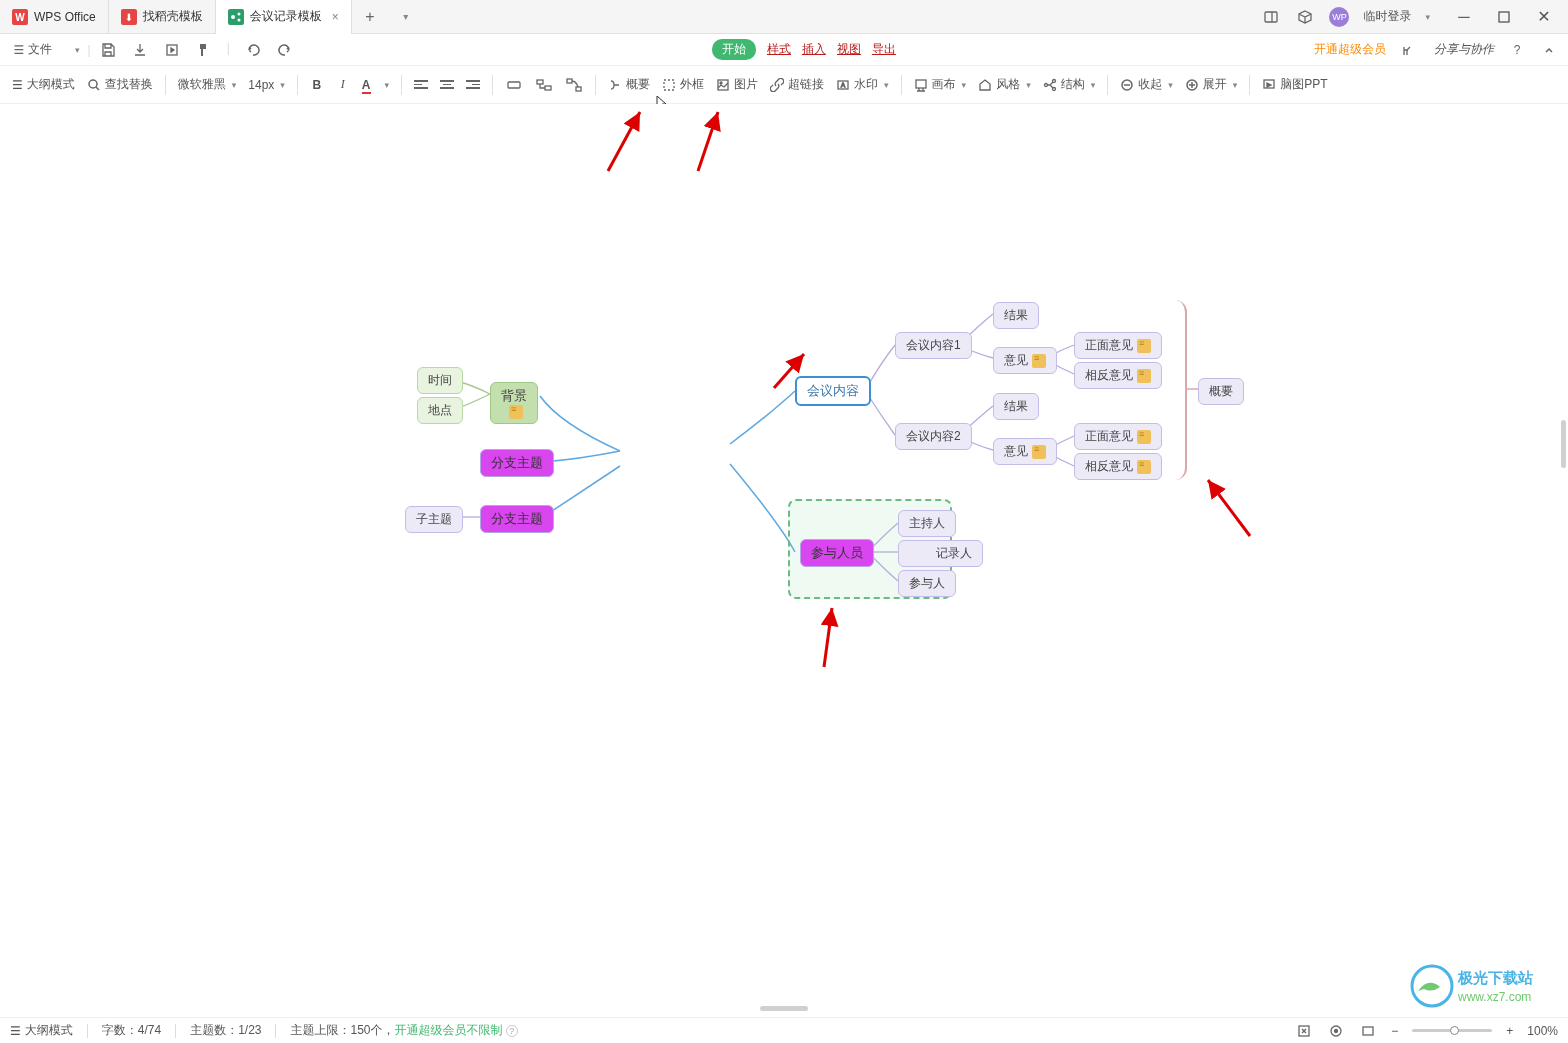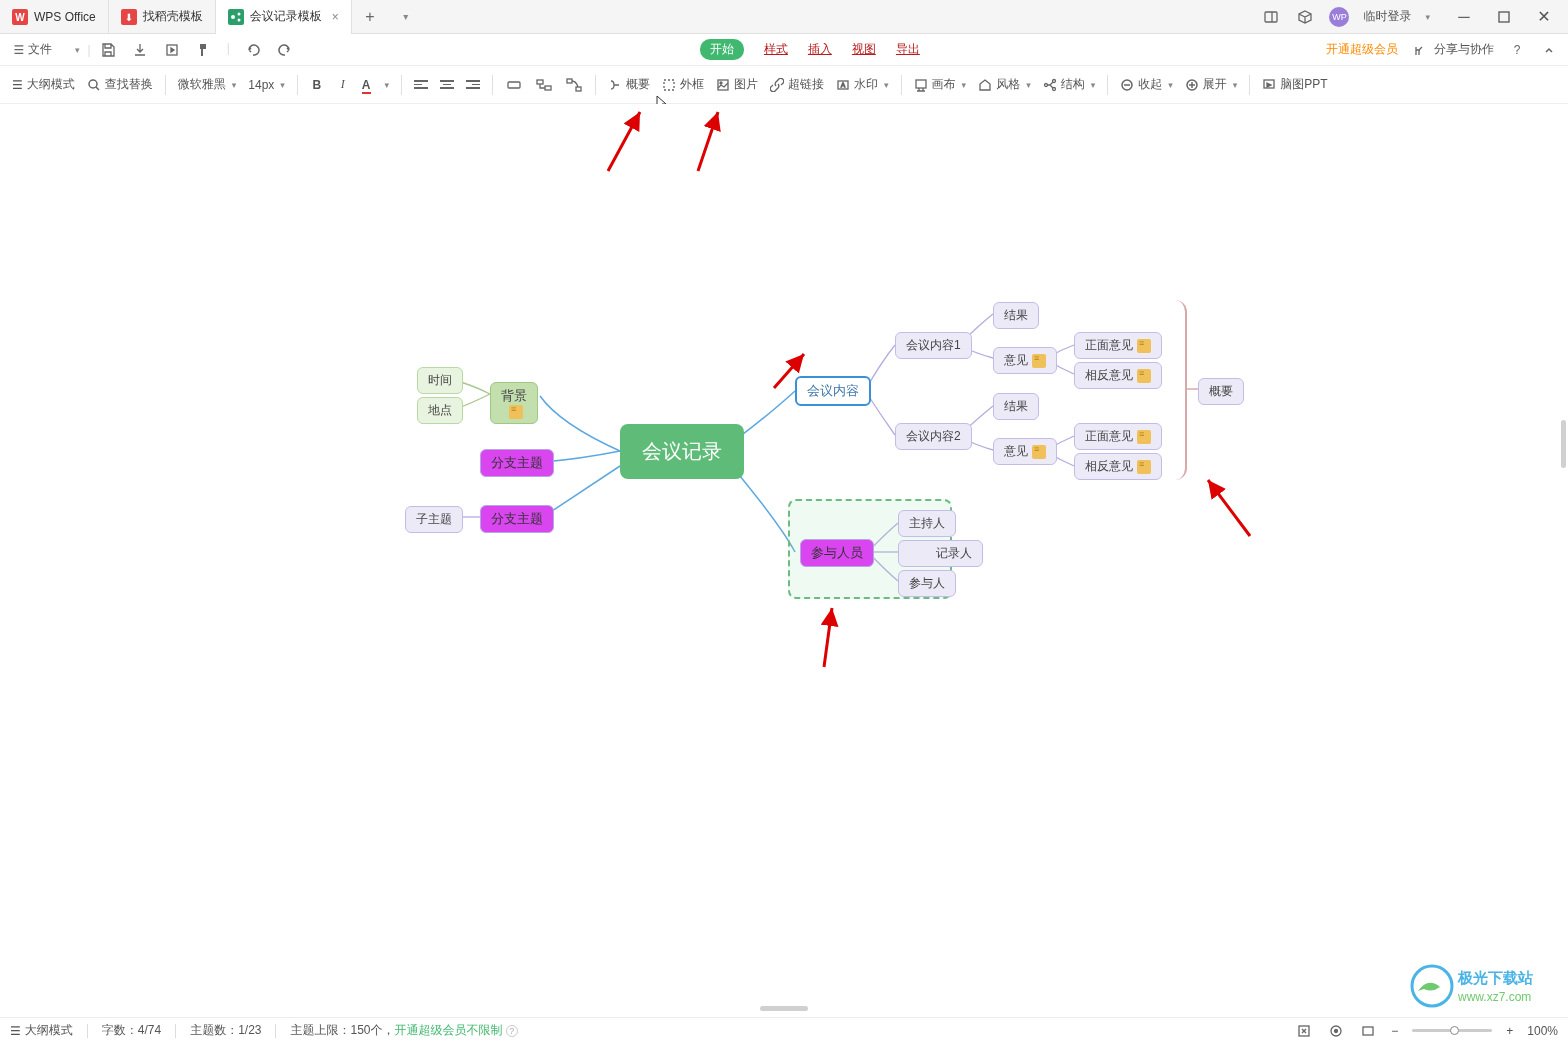--- a/index.html
+++ b/index.html
@@ -18,26 +18,26 @@
 .avatar { width: 20px; height: 20px; border-radius: 50%; background: #9b7ed9; color:#fff; font-size:9px; display:flex; align-items:center; justify-content:center; }
 .login-text { font-size: 12px; color:#555; }
 .win-btns { display:flex; gap:0; }
 .win-btn { width: 40px; height:34px; display:flex; align-items:center; justify-content:center; color:#555; }
 
 
 .menubar { height: 32px; display:flex; align-items:center; padding: 0 10px; border-bottom:1px solid #eee; font-size:12px; }
 .file-menu { display:flex; align-items:center; gap:21px; color:#555; margin-right:8px;justify-content:flex-end;}
 .menubar-icons { display:flex; gap:14px; margin-left:8px; }
 .mb-icon { color:#666; width:18px; height:18px; display:flex; align-items:center; justify-content:center; }
-.menubar-center { flex:1; display:flex; justify-content:center; gap:20px; align-items:center; }
+.menubar-center { flex:1; display:flex; justify-content:center; gap:11px; align-items:center; }
 .menu-pill { background:#40b870; color:#fff; padding:2px 10px; border-radius:10px; font-size:12px; }
 .menu-item { color:#b91c1c;text-decoration:underline; }
 .menubar-right { display:flex; align-items:center; gap:14px; }
 .vip-link { color:#ff8a00; font-size:12px; }
-.share-btn { display:flex; align-items:center; gap:8px; color:#555; font-size:12px; }
+.share-btn { display:flex; align-items:center; gap:20px; color:#555; font-size:12px;font-style:italic; }
 
 
 .toolbar { height: 38px; display:flex; align-items:center; padding: 0 12px; border-bottom:1px solid #eee; font-size:12px; gap:12px; color:#555; }
 .tb-item { display:flex; align-items:center; gap:4px; white-space:nowrap; }
 .tb-sep { width:1px; height:20px; background:#e0e0e0; }
 .font-select { }
 .dd { color:#888; font-size:9px; margin-left:2px; }
 .tb-b { font-weight:bold; font-style:normal; width:14px; text-align:center; }
 .tb-i { font-style:italic; font-family:serif; width:14px; text-align:center; }
 .color-A { position:relative; font-weight:bold; }
@@ -392,23 +392,20 @@
     <path d="M868 448 H898" stroke="#b6abdf" stroke-width="1.3" fill="none"></path>
     <path d="M868 448 Q885 466 898 477" stroke="#b6abdf" stroke-width="1.3" fill="none"></path>
 
     <path d="M1186 285 H1198" stroke="#d9a8a8" stroke-width="1.5" fill="none"></path>
   </svg>
 
   <div class="boundary" style="left:788px; top:395px; width:164px; height:100px;"></div>
 
   <div class="bracket" style="left:1175px; top:196px; height:180px;"></div>
 
-  <div class="node node-root" style="left:620px; top:320px;">
-      <span>会议记录</span>
-    </div>
 
   <div class="node node-green" style="left:490px; top:278px;">
       <span>背景</span>
       <span class="note-icon"></span>
     </div>
   <div class="node node-green-light" style="left:417px; top:263px;">
       <span>时间</span>
     </div>
   <div class="node node-green-light" style="left:417px; top:293px;">
       <span>地点</span>

